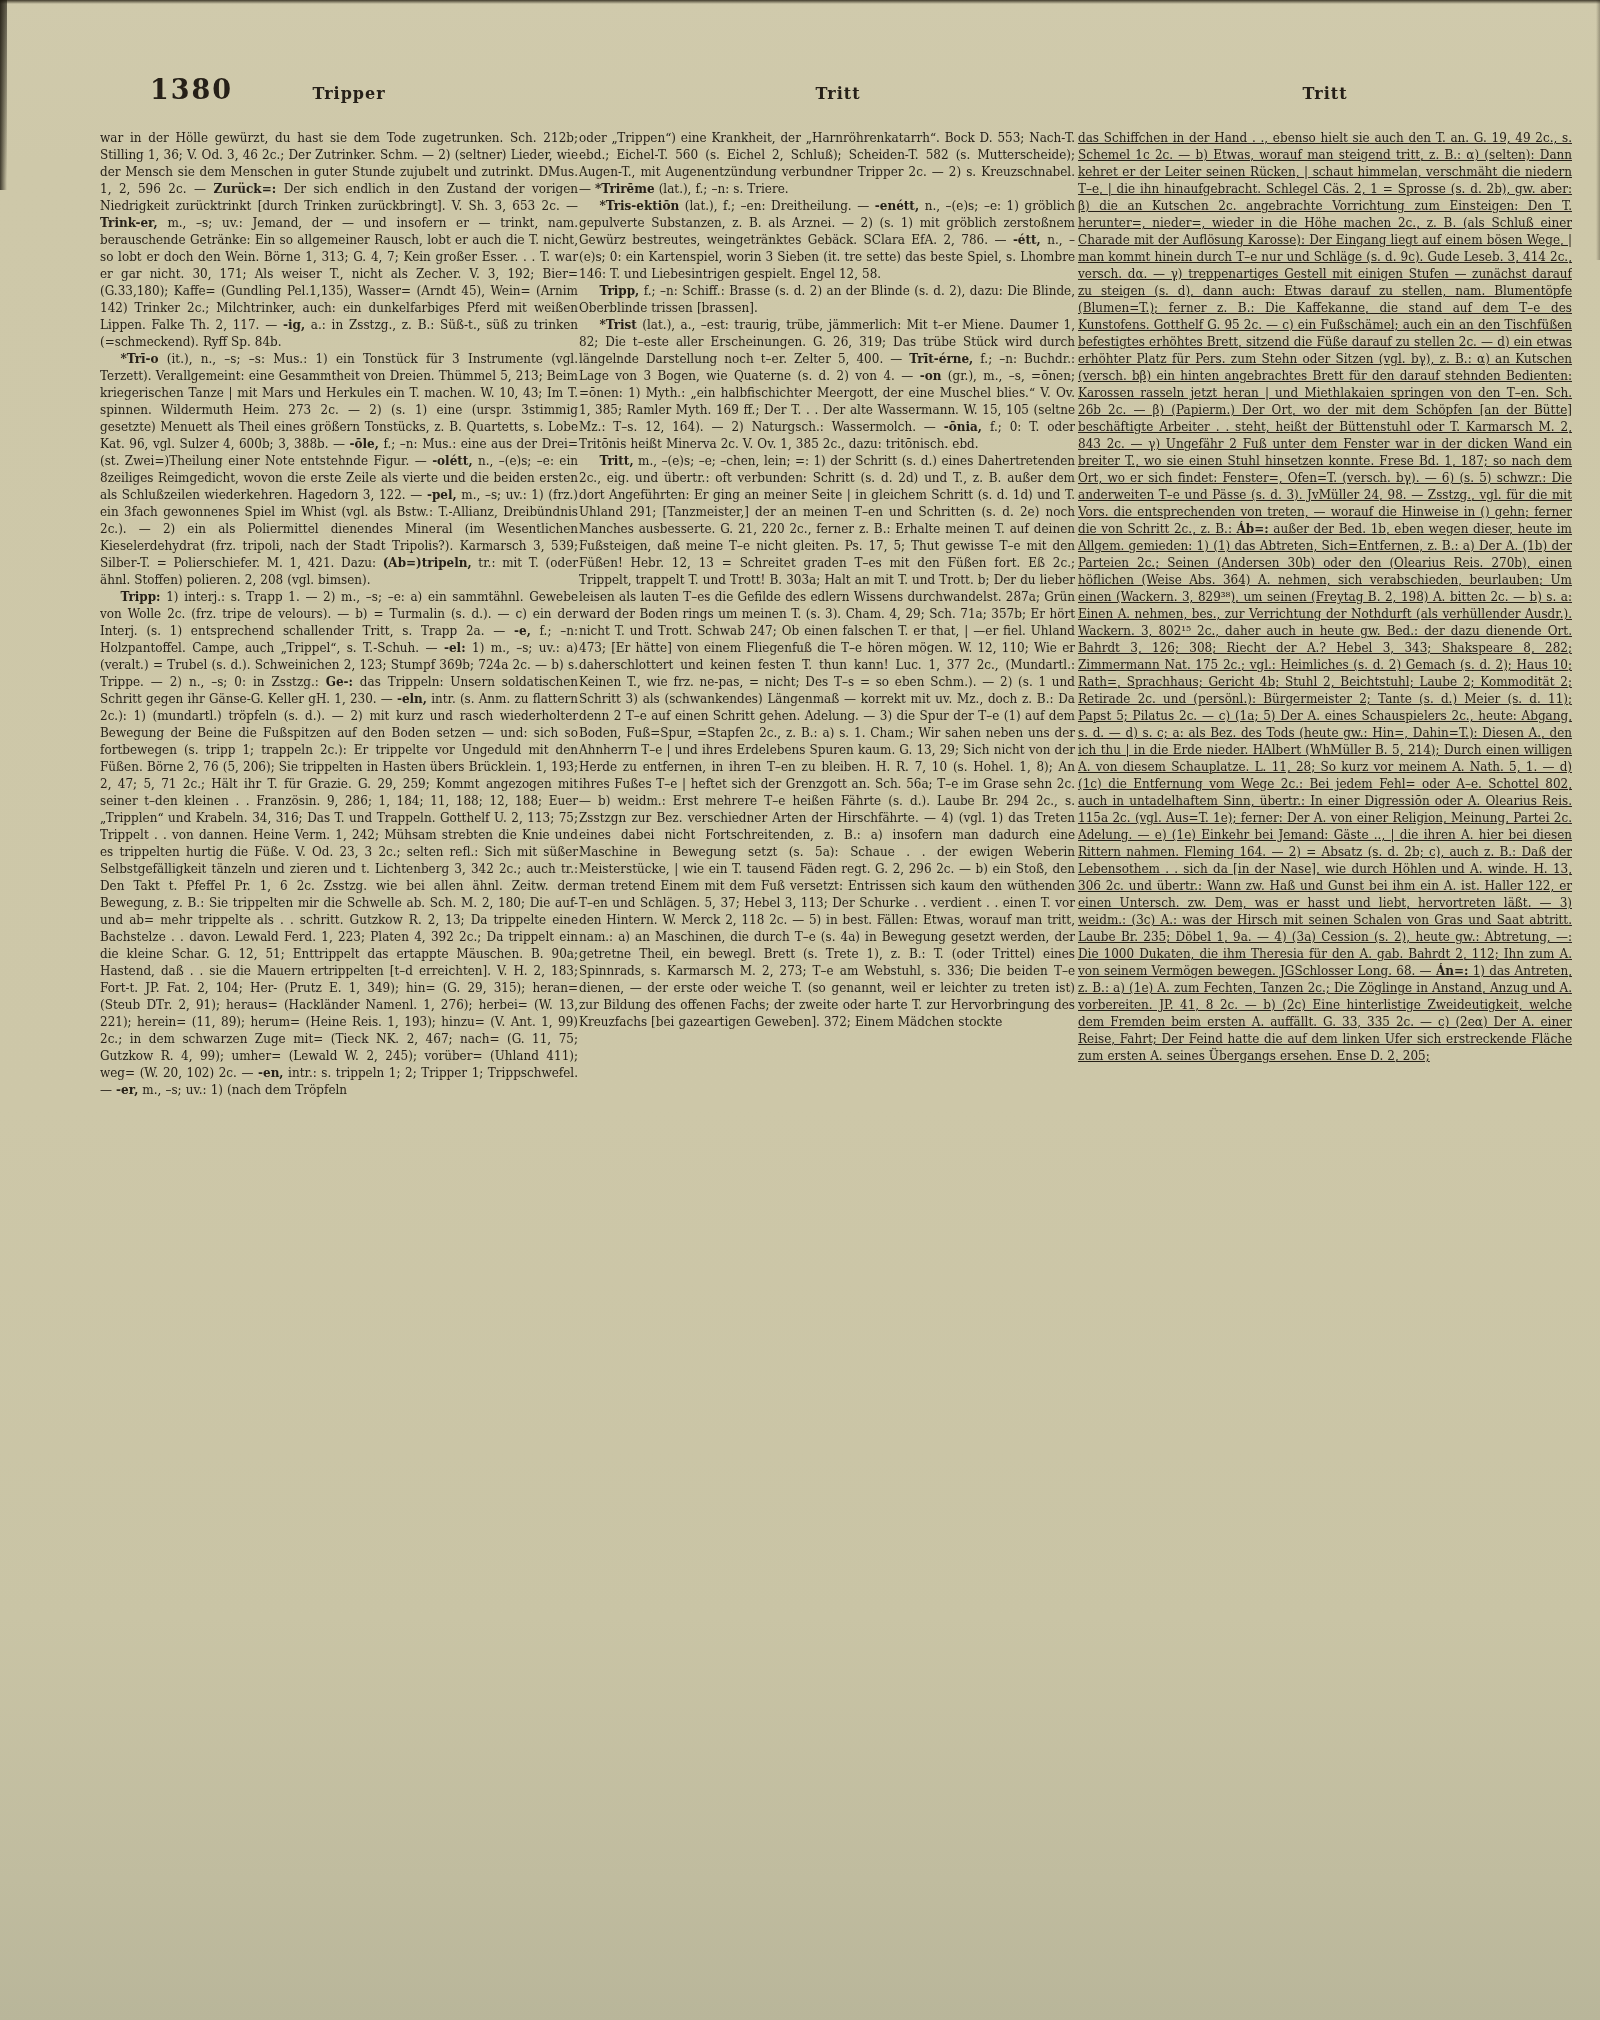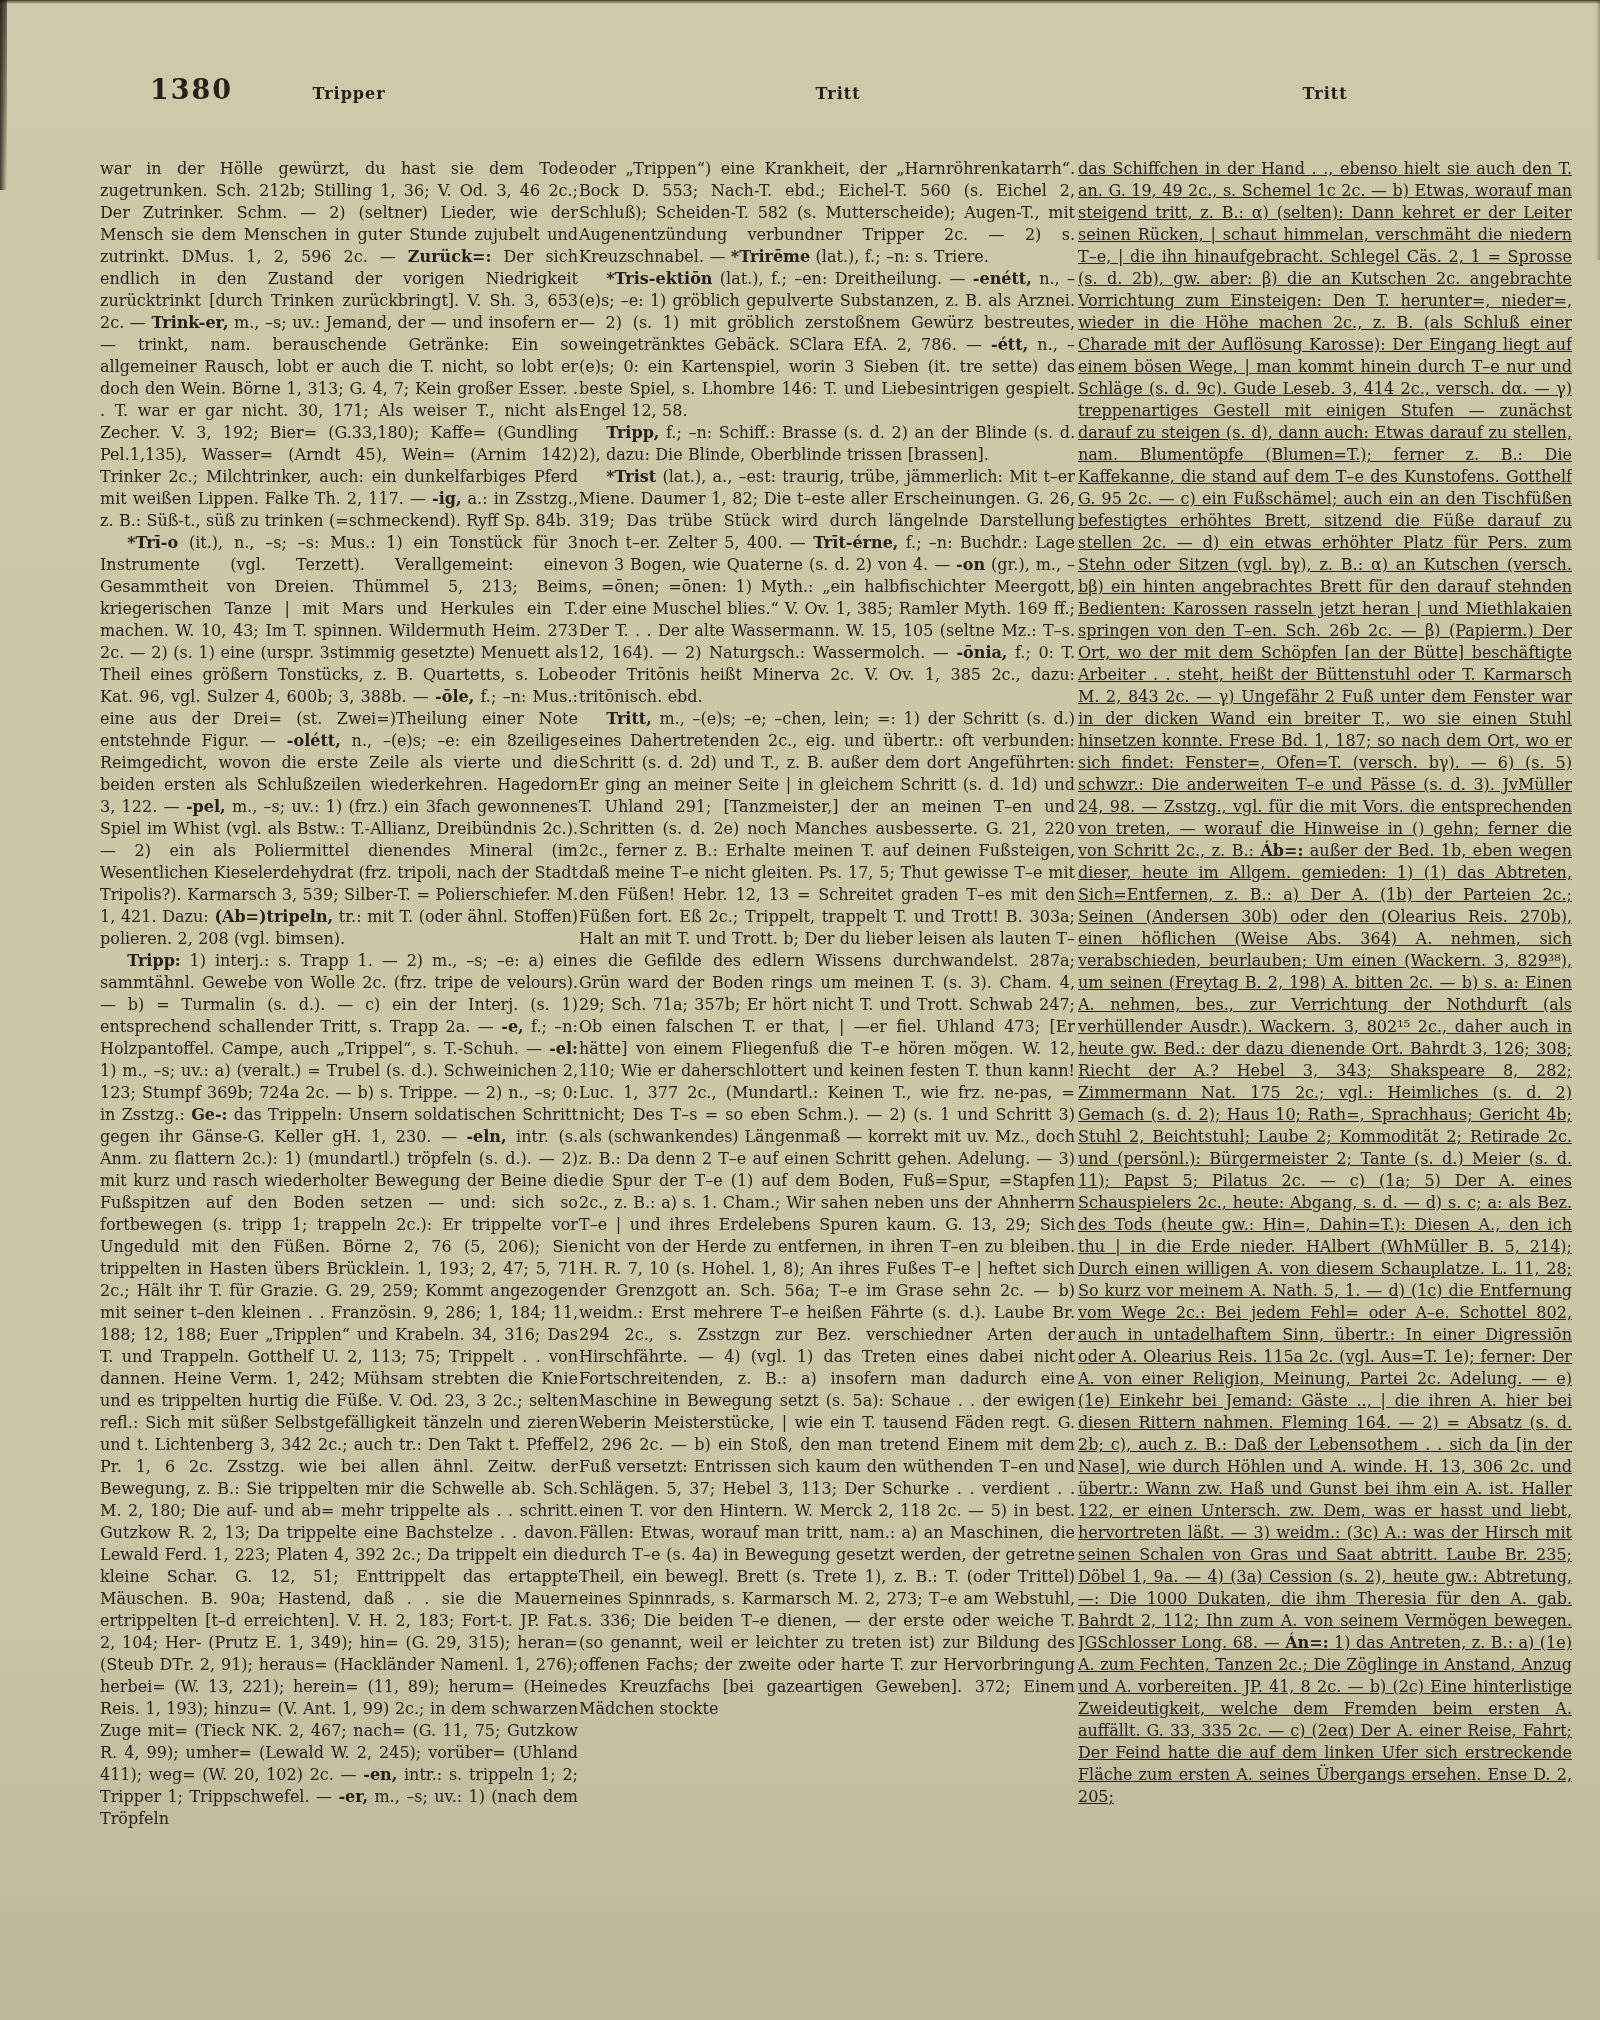--- a/index.html
+++ b/index.html
@@ -13,22 +13,22 @@
     background:linear-gradient(180deg,rgba(40,34,22,.85),rgba(40,34,22,0));}
   .edge-left{position:absolute;left:0;top:0;width:7px;height:190px;
     background:linear-gradient(90deg,rgba(30,26,16,.8),rgba(30,26,16,0)),
                linear-gradient(180deg,rgba(30,26,16,.6),rgba(30,26,16,0) 95%);}
   .edge-right{position:absolute;right:0;top:0;width:4px;height:260px;
     background:linear-gradient(270deg,rgba(50,44,30,.35),rgba(50,44,30,0));}
   .header{position:absolute;top:74px;left:0;width:1600px;height:36px;}
   .pageno{position:absolute;left:110px;top:0;font-size:27px;font-weight:bold;letter-spacing:2px;margin-left:40px;}
   .rhead{position:absolute;top:4px;transform:translateX(-50%);font-size:16px;font-weight:bold;letter-spacing:1px;margin-top:6px;}
   .rh1{left:349px;} .rh2{left:838px;} .rh3{left:1325px;}
-  .col{position:absolute;top:158px;height:1770px;overflow:hidden;
-    font-size:16px;line-height:22px;text-align:justify;
+  .col{position:absolute;top:130px;height:1770px;overflow:hidden;
+    font-size:12px;line-height:17px;text-align:justify;
     word-spacing:.02em;}
   .col1{left:100px;width:478px;}
   .col2{left:579px;width:496px;}
   .col3{left:1078px;width:494px;text-decoration:underline;}
   .para{margin:0;}
   .para.ind{text-indent:1.7em;}
   .para b{font-weight:bold;}
 </style>
 </head>
 <body>

